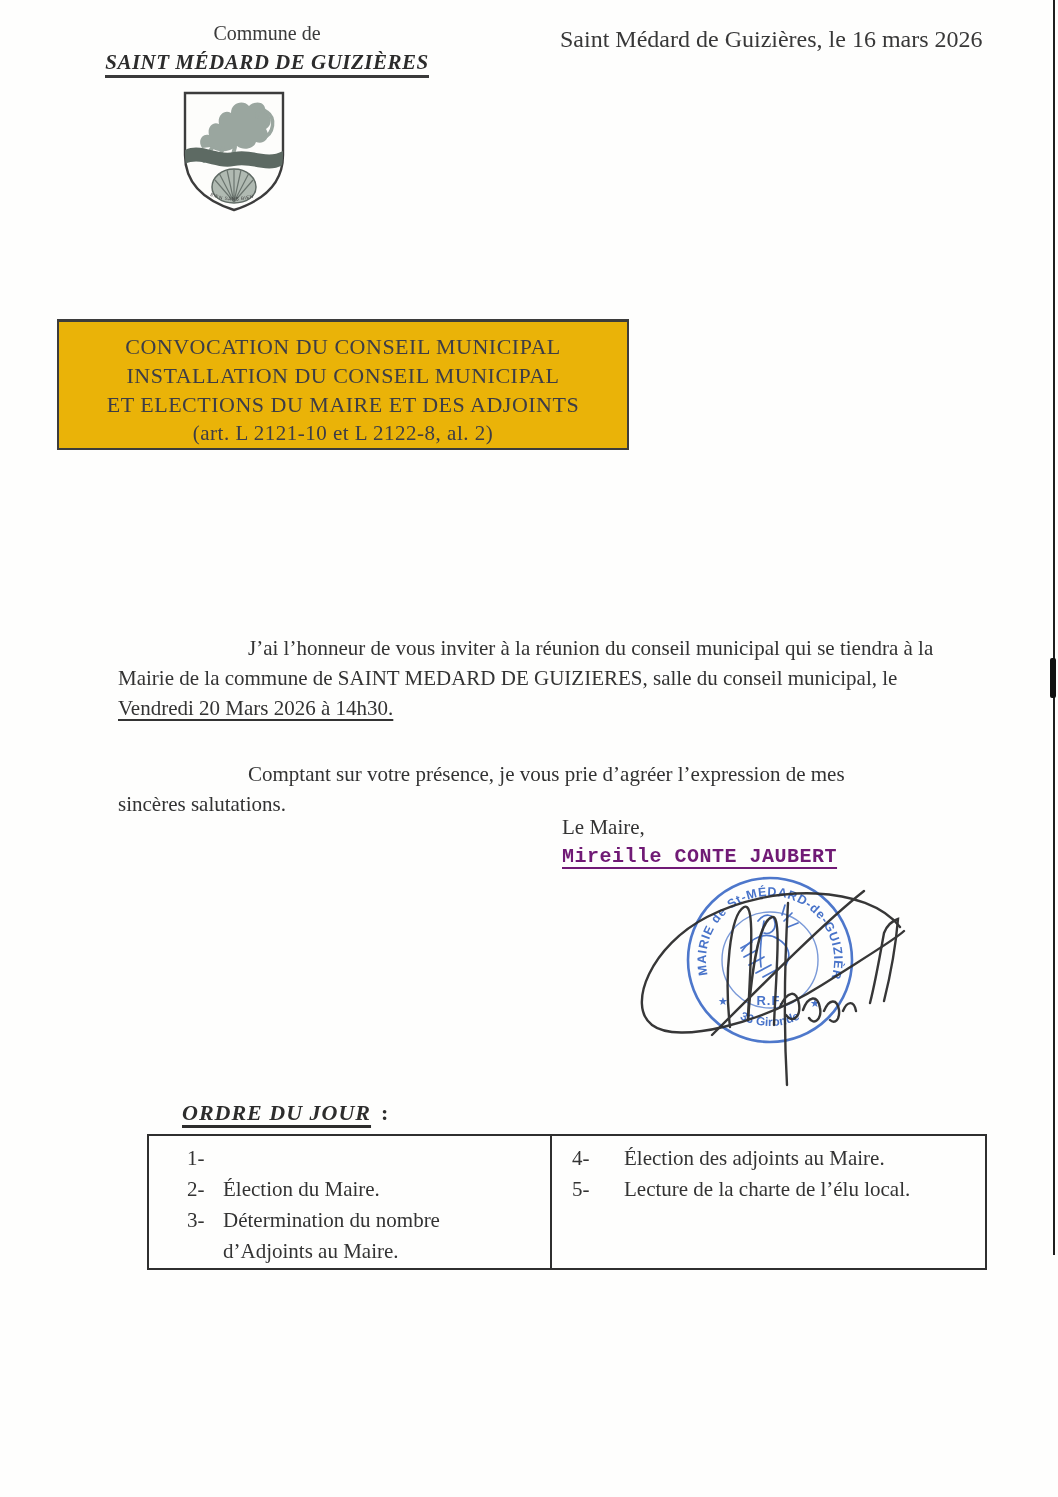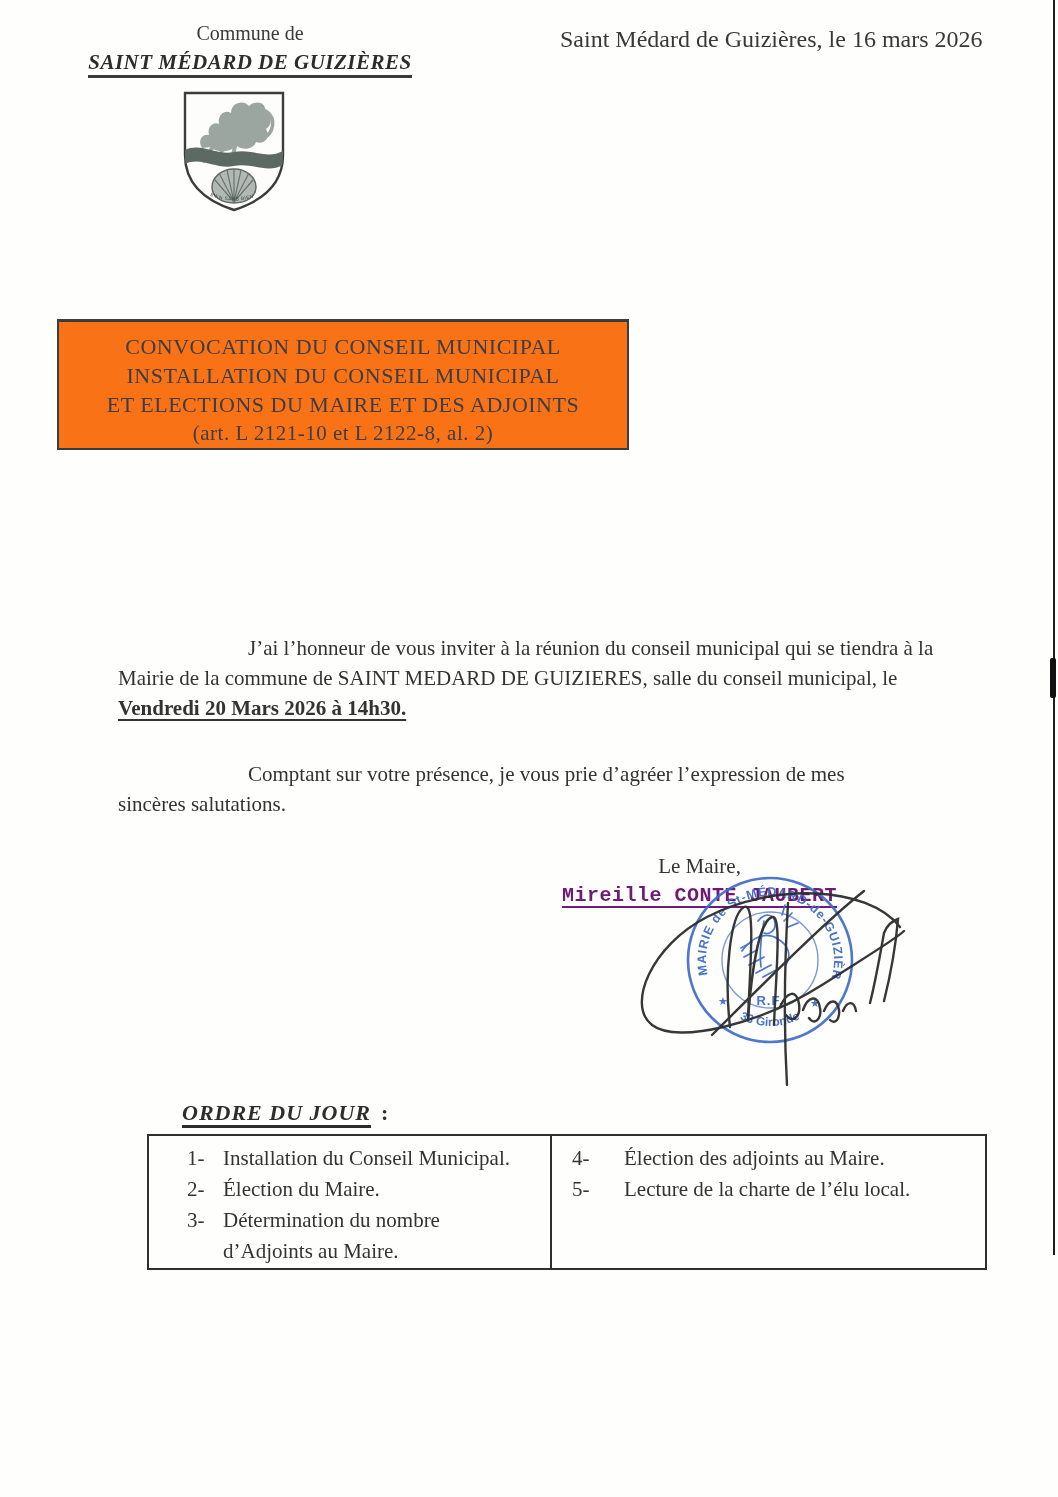--- a/index.html
+++ b/index.html
@@ -4,53 +4,53 @@
 <style>
   html,body{margin:0;padding:0;}
   body{
     width:1058px;height:1497px;position:relative;overflow:hidden;
     background:#fefefd;color:#2e2e2e;
     font-family:"Liberation Serif", serif;
   }
   .abs{position:absolute;}
 
   
-  .commune-block{left:84px;top:22px;width:332px;text-align:center;}
+  .commune-block{left:101px;top:22px;width:332px;text-align:center;}
   .commune-label{font-size:20px;color:#3a3a3a;}
   .commune-name{
     display:inline-block;margin-top:5px;font-size:21px;font-weight:bold;font-style:italic;
     letter-spacing:.5px;color:#2c2c2c;
     border-bottom:3px solid #3a3a3a;padding-bottom:0;
   }
   .dateline{left:560px;top:26px;font-size:24px;color:#383838;}
 
   
   .arms{left:178px;top:88px;width:112px;height:128px;}
 
   
   .title-box{
     left:57px;top:319px;width:568px;height:116px;
-    background:#f97316;border:2px solid #3c3c3c;border-top-width:3px;
+    background:#eab308;border:2px solid #3c3c3c;border-top-width:3px;
     text-align:center;padding-top:10px;
     color:#3d3d46;
   }
   .title-box .tl{font-size:22px;line-height:29px;letter-spacing:.5px;}
   .title-box .tl4{font-size:21px;line-height:29px;}
 
   
   .para{left:118px;width:820px;font-size:21px;line-height:30px;color:#333;}
   .p1{top:612px;text-indent:130px;}
   .p2{top:738px;width:790px;text-indent:130px;}
   .meeting-date{
-    font-weight:bold;
+    font-weight:normal;
     text-decoration:underline;text-decoration-thickness:2px;text-underline-offset:4px;margin-top:14px;
   }
 
   
-  .sig-block{left:562px;top:854px;text-align:center;}
+  .sig-block{left:562px;top:815px;}
   .sig-title{font-size:21px;color:#333;}
   .sig-name{
     margin-top:5px;font-family:"Liberation Mono", monospace;font-weight:bold;font-size:20px;
     letter-spacing:.5px;color:#701a75;
     text-decoration:underline;text-decoration-thickness:2px;text-underline-offset:5px;
   }
   .stamp-sig{left:612px;top:855px;width:345px;height:240px;}
 
   
   .agenda-heading{left:182px;top:1100px;font-size:22px;}
@@ -165,21 +165,20 @@
     <path d="M176 48 C 173 100 171 160 175 230"></path>
   </g>
 </svg>
 
 <div class="abs agenda-heading"><span class="hd">ORDRE DU JOUR</span><span class="colon">:</span></div>
 
 <div class="abs agenda-table">
   <div class="agenda-cell cell-left">
     <div class="agenda-item">
       <span class="num">1-</span>
-      <span class="txt">Installation du Conseil Municipal.</span>
     </div>
     <div class="agenda-item">
       <span class="num">2-</span>
       <span class="txt">Élection du Maire.</span>
     </div>
     <div class="agenda-item">
       <span class="num">3-</span>
       <span class="txt">Détermination du nombre d’Adjoints au Maire.</span>
     </div>
   </div>

